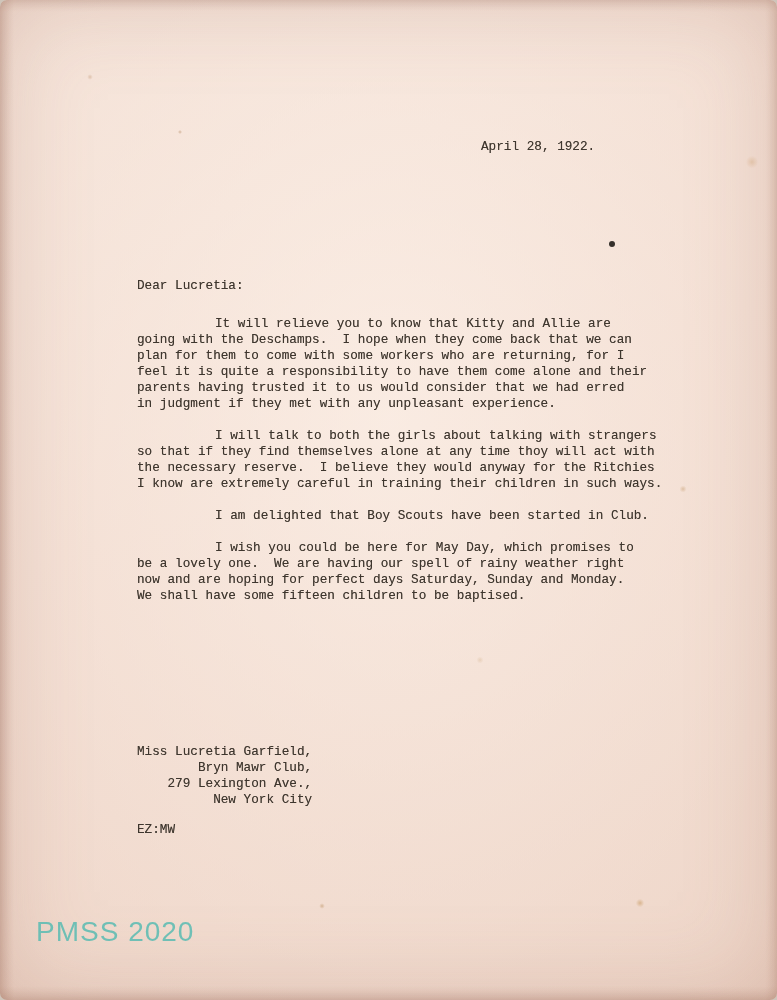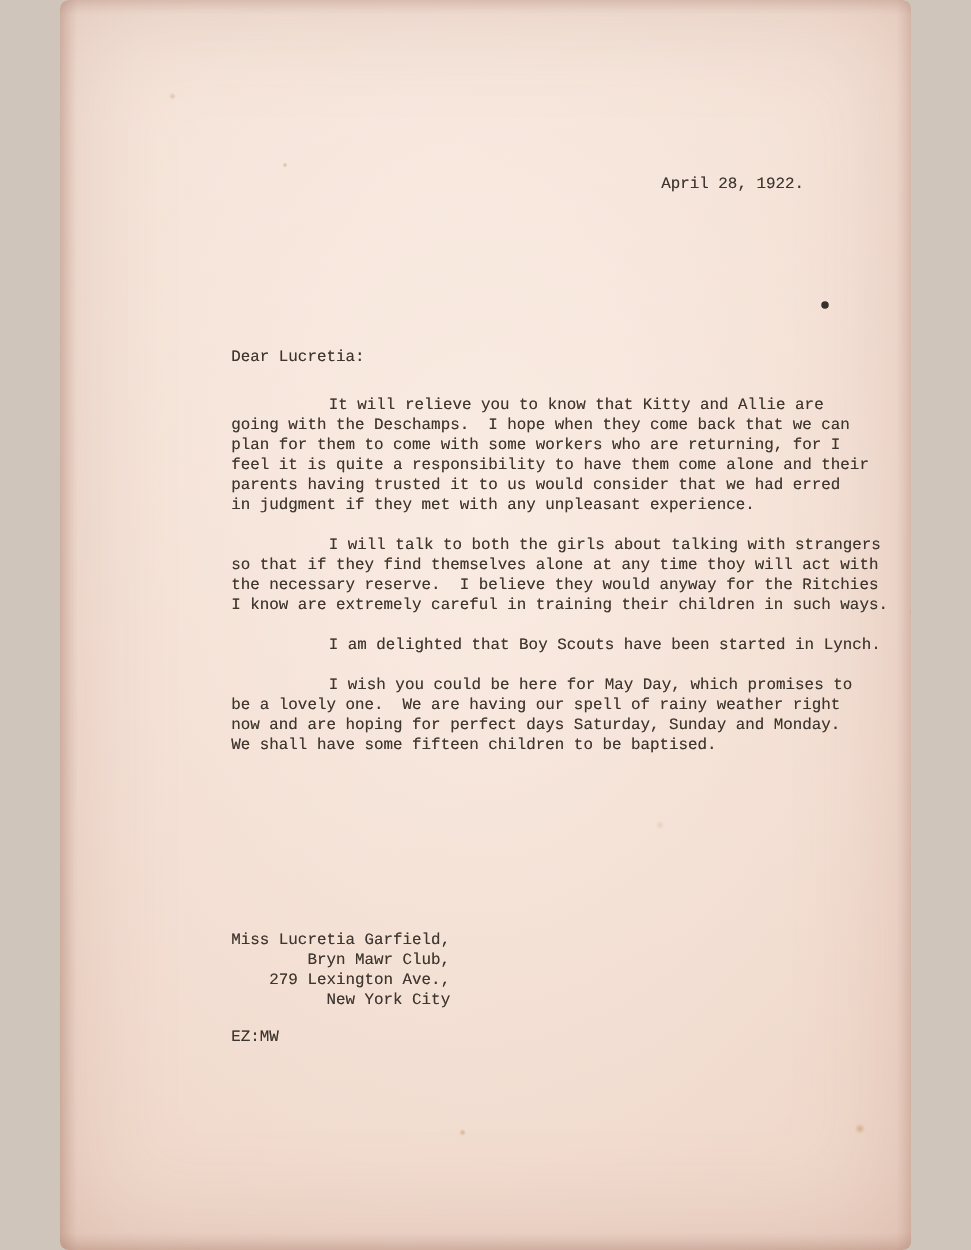--- a/index.html
+++ b/index.html
@@ -3,21 +3,21 @@
 <meta charset="utf-8">
 <style>
   html, body {
     margin: 0;
     padding: 0;
     background: #cfc5ba;
     font-family: "Liberation Mono", "DejaVu Sans Mono", monospace;
   }
   .paper {
     position: relative;
-    width: 681px;
+    width: 777px;
     height: 1000px;
     margin: 0 auto;
     overflow: hidden;
     border-radius: 7px;
     background-color: #f3ded3;
     background-image:
       radial-gradient(6px 6px at 640px 903px, rgba(188,136,66,0.45), transparent 70%),
       radial-gradient(4px 4px at 322px 906px, rgba(170,120,60,0.40), transparent 70%),
       radial-gradient(5px 5px at 683px 489px, rgba(180,130,70,0.35), transparent 70%),
       radial-gradient(3px 3px at 180px 132px, rgba(160,110,60,0.40), transparent 70%),
@@ -111,30 +111,31 @@
     <p class="para">It will relieve you to know that Kitty and Allie are
 going with the Deschamps.  I hope when they come back that we can
 plan for them to come with some workers who are returning, for I
 feel it is quite a responsibility to have them come alone and their
 parents having trusted it to us would consider that we had erred
 in judgment if they met with any unpleasant experience.</p>
     <p class="para">I will talk to both the girls about talking with strangers
 so that if they find themselves alone at any time thoy will act with
 the necessary reserve.  I believe they would anyway for the Ritchies
 I know are extremely careful in training their children in such ways.</p>
-    <p class="para">I am delighted that Boy Scouts have been started in Lynch.</p>
+    <p class="para">I am delighted that Boy Scouts have been started in Club.</p>
     <p class="para">I wish you could be here for May Day, which promises to
 be a lovely one.  We are having our spell of rainy weather right
 now and are hoping for perfect days Saturday, Sunday and Monday.
 We shall have some fifteen children to be baptised.</p>
   </div>
 
   <div class="typewriter address-block">
     <div class="address-line">Miss Lucretia Garfield,</div>
     <div class="address-line">Bryn Mawr Club,</div>
     <div class="address-line">279 Lexington Ave.,</div>
     <div class="address-line">New York City</div>
   </div>
 
   <div class="typewriter initials">EZ:MW</div>
 
+  <div class="watermark">PMSS 2020</div>
 
 </div>
 
 </body></html>

